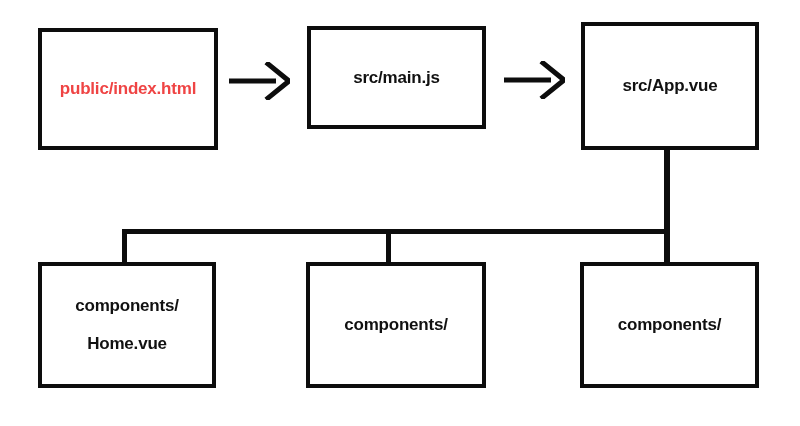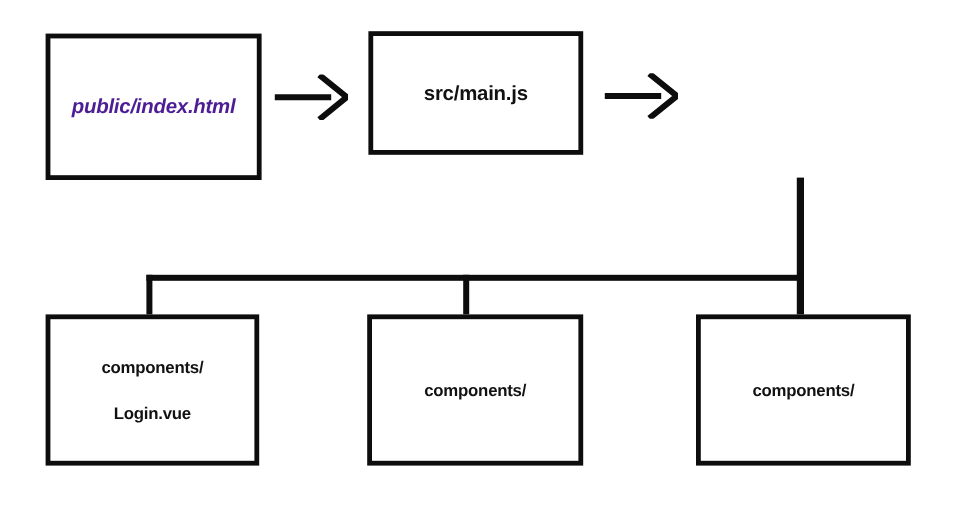--- a/index.html
+++ b/index.html
@@ -33,21 +33,21 @@
     color: #111111;
     text-align: center;
     letter-spacing: -0.2px;
     white-space: nowrap;
   }
   .node.single .node-label {
     font-size: 17px;
     line-height: 20px;
   }
   .node.multi .node-label {
-    font-size: 14px;
+    font-size: 17px;
     line-height: 38px;
   }
   .edge {
     position: absolute;
     background: #0d0d0d;
   }
   .arrow {
     position: absolute;
   }
   .arrow svg {
@@ -69,33 +69,38 @@
         <polyline points="40,2 61,19 40,36" fill="none" stroke="#0d0d0d" stroke-width="5" stroke-linecap="square" stroke-linejoin="miter"></polyline>
       </svg>
     </div>
     <div class="arrow" style="left: 503px; top: 61px; width: 62px; height: 38px;">
       <svg width="62" height="38" viewBox="0 0 62 38">
         <line x1="1" y1="19" x2="48" y2="19" stroke="#0d0d0d" stroke-width="5"></line>
         <polyline points="40,2 61,19 40,36" fill="none" stroke="#0d0d0d" stroke-width="5" stroke-linecap="square" stroke-linejoin="miter"></polyline>
       </svg>
     </div>
     <div class="node single" style="left: 38px; top: 28px; width: 180px; height: 122px; border-color: rgb(13, 13, 13);">
-      <div class="node-label" style="color: #4c1d95; font-style: italic;">
+      <div class="node-label" style="color: #ef4444;">
         <div>public/index.html</div>
       </div>
     </div>
     <div class="node single" style="left: 307px; top: 26px; width: 179px; height: 103px; border-color: rgb(13, 13, 13);">
       <div class="node-label" style="color: rgb(17, 17, 17);">
         <div>src/main.js</div>
       </div>
     </div>
+    <div class="node single" style="left: 581px; top: 22px; width: 178px; height: 128px; border-color: rgb(13, 13, 13);">
+      <div class="node-label" style="color: rgb(17, 17, 17);">
+        <div>src/App.vue</div>
+      </div>
+    </div>
     <div class="node multi" style="left: 38px; top: 262px; width: 178px; height: 126px; border-color: rgb(13, 13, 13);">
       <div class="node-label" style="color: rgb(17, 17, 17);">
         <div>components/</div>
-        <div>Login.vue</div>
+        <div>Home.vue</div>
       </div>
     </div>
     <div class="node multi" style="left: 306px; top: 262px; width: 180px; height: 126px; border-color: rgb(13, 13, 13);">
       <div class="node-label" style="color: rgb(17, 17, 17);">
         <div>components/</div>
       </div>
     </div>
     <div class="node multi" style="left: 580px; top: 262px; width: 179px; height: 126px; border-color: rgb(13, 13, 13);">
       <div class="node-label" style="color: rgb(17, 17, 17);">
         <div>components/</div>

